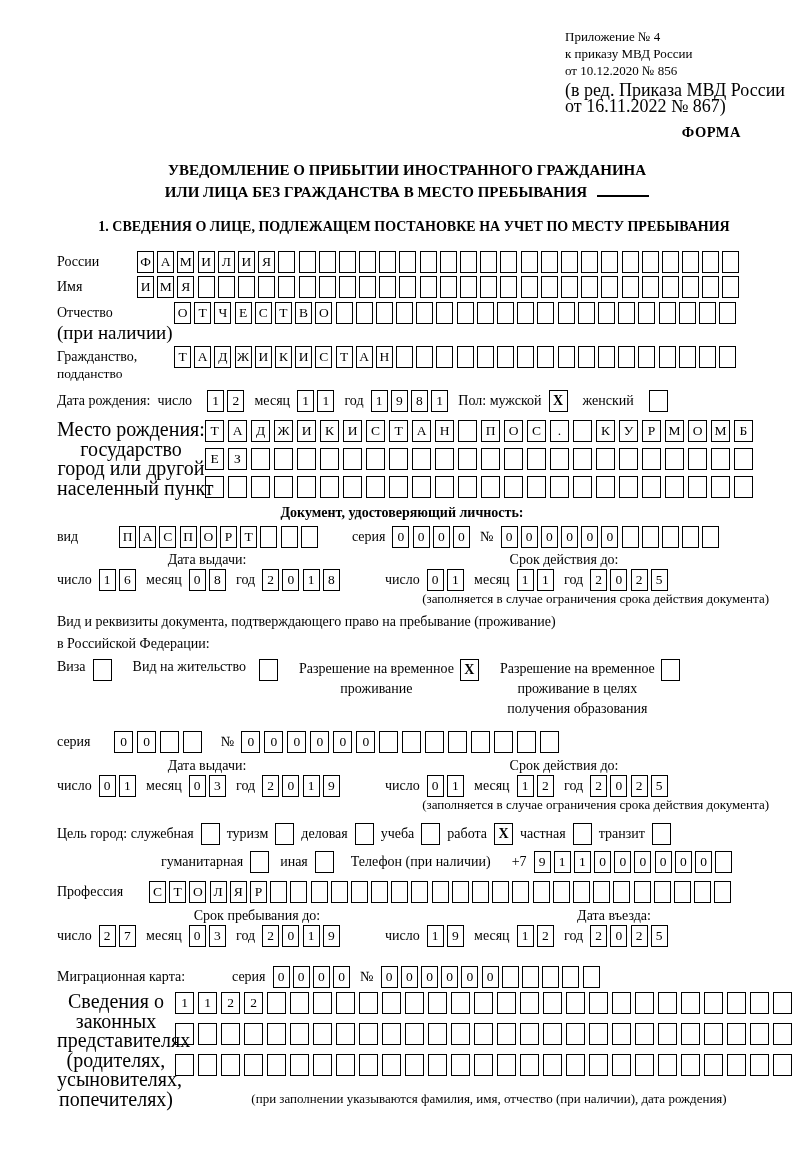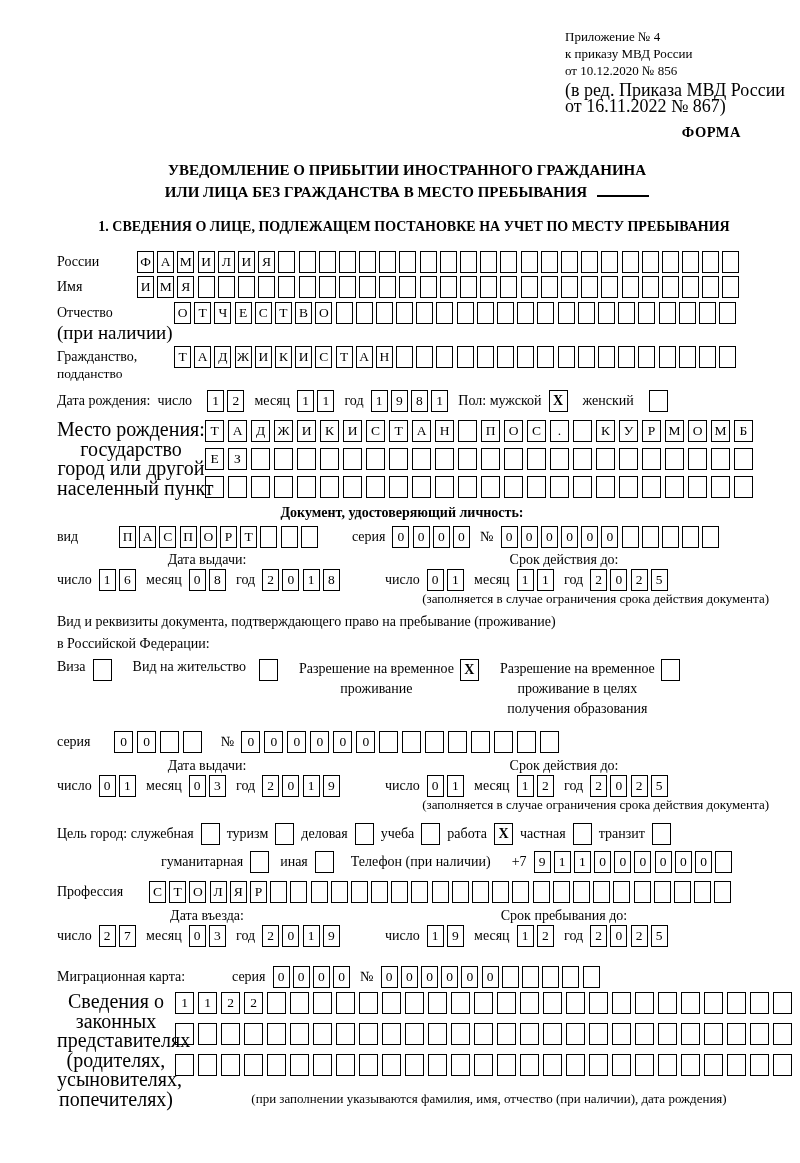--- a/index.html
+++ b/index.html
@@ -570,22 +570,22 @@
           <span class="cell"></span>
           <span class="cell"></span>
           <span class="cell"></span>
           <span class="cell"></span>
           <span class="cell"></span>
           <span class="cell"></span>
           <span class="cell"></span>
         </span>
       </div>
       <div class="row" style="margin-top: 4px; min-height: 18px;">
+        <span class="seg-label" style="width: 400px; text-align: center;">Срок пребывания до:</span>
         <span class="seg-label" style="width: 300px; text-align: center;">Дата въезда:</span>
-        <span class="seg-label" style="width: 400px; text-align: center;">Срок пребывания до:</span>
       </div>
       <div class="row" style="margin-top: 0px;">
         <span class="seg-label">число</span>
         <span class="cells">
           <span class="cell">2</span>
           <span class="cell">7</span>
         </span>
         <span class="seg-label">месяц</span>
         <span class="cells">
           <span class="cell">0</span>

